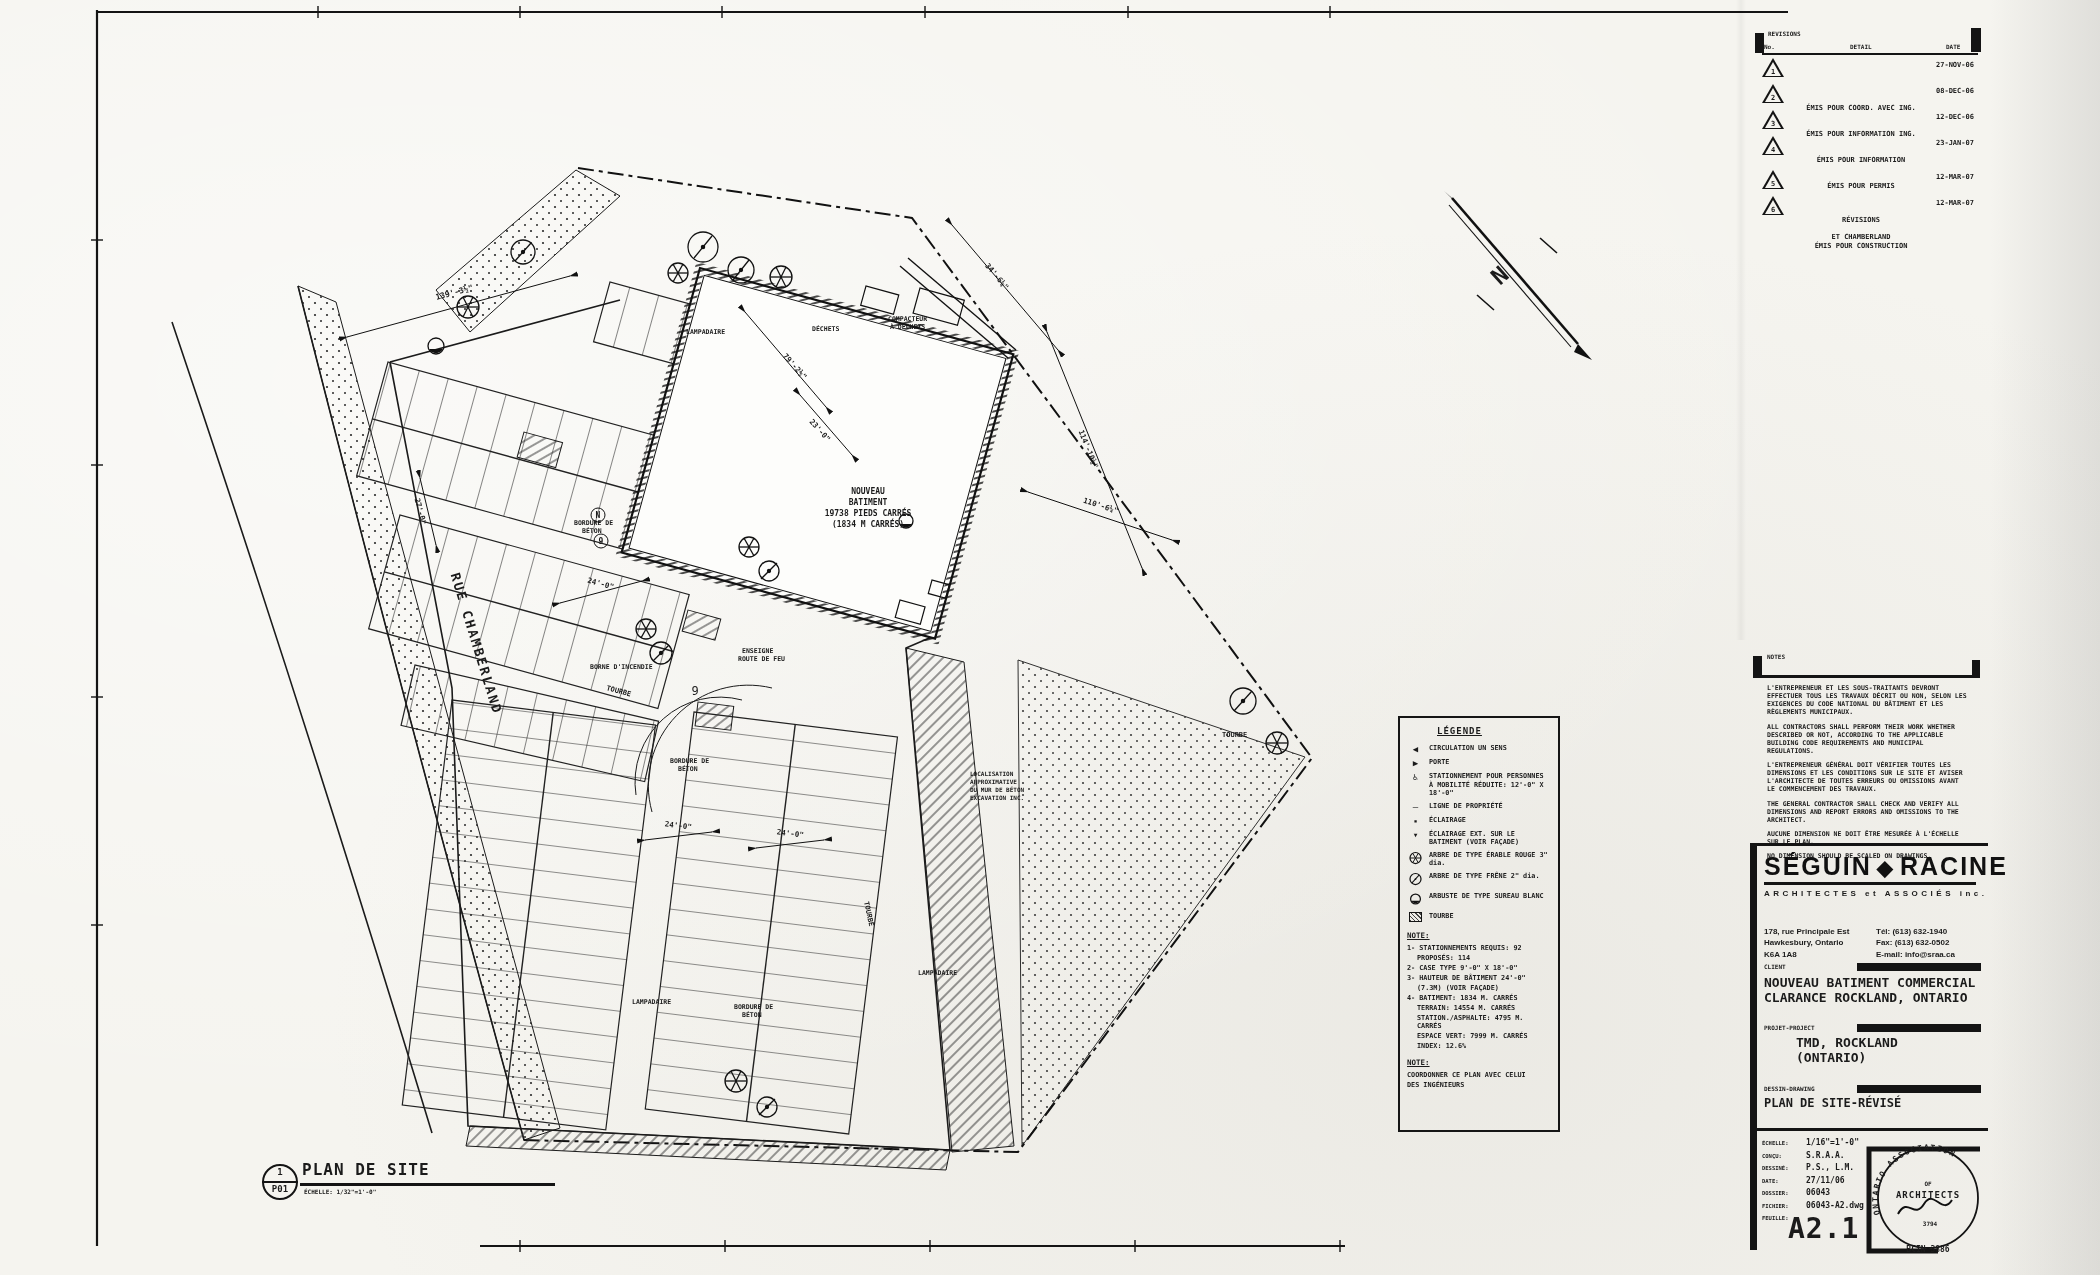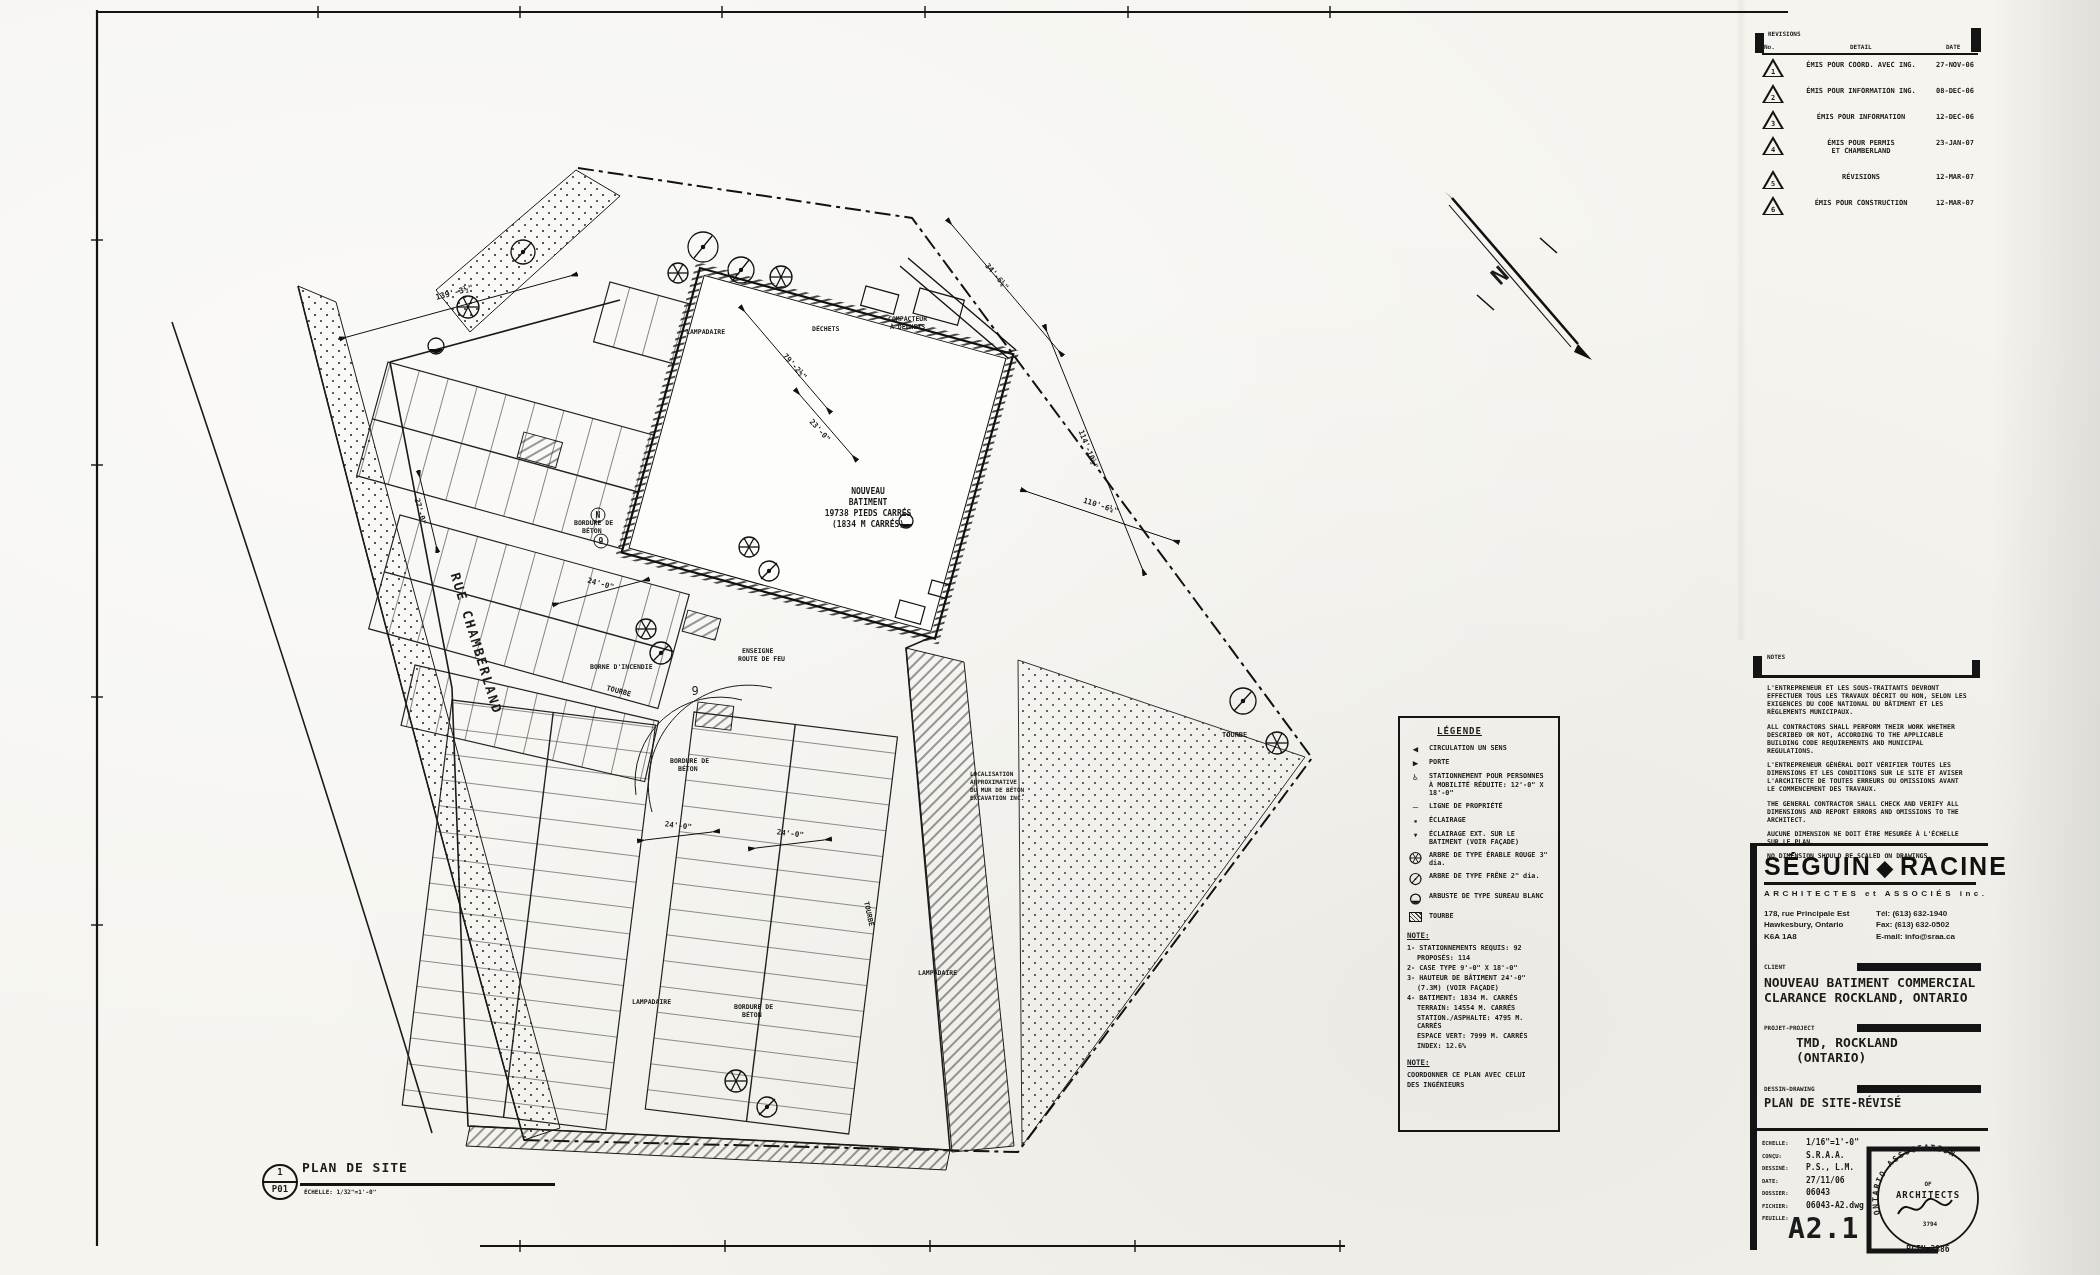--- a/index.html
+++ b/index.html
@@ -29,39 +29,39 @@
   .revs-cols .c-date{position:absolute;left:196px;}
   .revs-rule{position:absolute;left:12px;top:31px;width:216px;height:2px;background:#141414;}
   .rev-row{position:absolute;left:0;width:244px;height:26px;}
   .tri{position:absolute;left:12px;top:0;width:22px;height:20px;}
   .tri-shape{position:absolute;left:0;top:0;width:0;height:0;
     border-left:11px solid transparent;border-right:11px solid transparent;border-bottom:19px solid #141414;}
   .tri-shape::after{content:"";position:absolute;left:-8px;top:4px;width:0;height:0;
     border-left:8px solid transparent;border-right:8px solid transparent;border-bottom:14px solid #f5f4ef;}
   .tri-no{position:absolute;left:0;top:10px;width:22px;text-align:center;font-size:7px;font-weight:700;}
   .rev-row .det{position:absolute;left:42px;top:3px;width:138px;text-align:center;font-weight:700;line-height:1.2;}
-  .rev-row .det span{display:block;}
+  .rev-row .det span{display:block;margin-top:43px;}
   .rev-row .date{position:absolute;left:186px;top:3px;width:58px;font-weight:700;}
 
   
   .noteblk{position:absolute;left:1750px;top:648px;width:240px;height:208px;}
   .nb-head{position:absolute;left:17px;top:5px;font-size:6px;font-weight:700;}
   .nb-rule{position:absolute;left:12px;top:27px;width:218px;height:2.5px;background:#141414;}
   .nb-body{position:absolute;left:17px;top:36px;width:200px;font-size:6.5px;font-weight:700;line-height:1.25;}
   .nb-body p{margin:0 0 6px 0;}
 
   
   .colbar{position:absolute;left:1750px;top:846px;width:7px;height:404px;background:#141414;}
   .topline{position:absolute;left:1750px;top:843px;width:238px;height:3px;background:#141414;}
   .firm{position:absolute;left:1764px;top:852px;width:224px;font-family:"Liberation Sans",sans-serif;}
   .firm-logo{font-size:25px;letter-spacing:2px;font-weight:600;color:#111;white-space:nowrap;}
   .firm-logo .dia{font-size:21px;padding:0 5px;}
   .firm-underline{width:212px;height:2.5px;background:#141414;margin-top:1px;}
   .firm-tag{font-size:8px;letter-spacing:3.5px;font-weight:700;margin-top:4px;}
-  .firm-cols{display:flex;margin-top:10px;font-size:8px;font-weight:700;align-items:flex-end;}
+  .firm-cols{display:flex;margin-top:28px;font-size:8px;font-weight:700;align-items:flex-end;}
   .firm-cols .fc{width:112px;line-height:1.45;}
   .tb-label{position:absolute;font-size:6px;font-weight:700;}
   .tb-bar{position:absolute;height:8px;background:#141414;}
   .tb-text{position:absolute;font-size:13px;font-weight:700;line-height:1.18;white-space:pre;}
 
   .fields{position:absolute;left:1762px;top:1138px;width:120px;font-size:8px;}
   .frow{display:flex;margin-bottom:3.5px;}
   .frow .fl{width:44px;font-size:5.5px;font-weight:700;padding-top:2px;}
   .frow .fv{font-weight:700;white-space:nowrap;}
   .sheetnum{position:absolute;left:1788px;top:1212px;font-size:28px;font-weight:700;letter-spacing:1px;}
@@ -79,21 +79,21 @@
   .lg-line.ind{padding-left:10px;}
   .turf-ico{display:inline-block;width:13px;height:10px;border:1px solid #141414;
     background:repeating-linear-gradient(45deg,#444 0 1px,transparent 1px 3px);}
 
   
   .viewref{position:absolute;left:238px;top:1158px;width:340px;height:54px;}
   .vr-circ{position:absolute;left:24px;top:6px;width:36px;height:36px;border:2.5px solid #141414;border-radius:50%;}
   .vr-mid{position:absolute;left:24px;top:23px;width:36px;height:2px;background:#141414;}
   .vr-top{position:absolute;left:24px;top:9px;width:36px;text-align:center;font-size:9px;font-weight:700;}
   .vr-bot{position:absolute;left:24px;top:26px;width:36px;text-align:center;font-size:9px;font-weight:700;}
-  .vr-title{position:absolute;left:64px;top:2px;font-size:13px;font-weight:700;letter-spacing:1px;}
+  .vr-title{position:absolute;left:64px;top:2px;font-size:16px;font-weight:700;letter-spacing:1px;}
   .vr-underline{position:absolute;left:62px;top:25px;width:255px;height:2.5px;background:#141414;}
   .vr-scale{position:absolute;left:66px;top:30px;font-size:6px;font-weight:700;}
 
   
   .watermark{position:absolute;left:610px;top:1181px;width:910px;height:46px;
     display:flex;align-items:center;justify-content:center;
     font-family:"Liberation Sans",sans-serif;font-size:39px;font-weight:500;letter-spacing:0.5px;
     color:#fafafa;text-shadow:0 0 3px rgba(120,120,120,.85);
     background:linear-gradient(to right, rgba(178,178,178,0), rgba(178,178,178,.55) 4%, rgba(178,178,178,.55) 96%, rgba(178,178,178,0));
     z-index:40;white-space:nowrap;}

